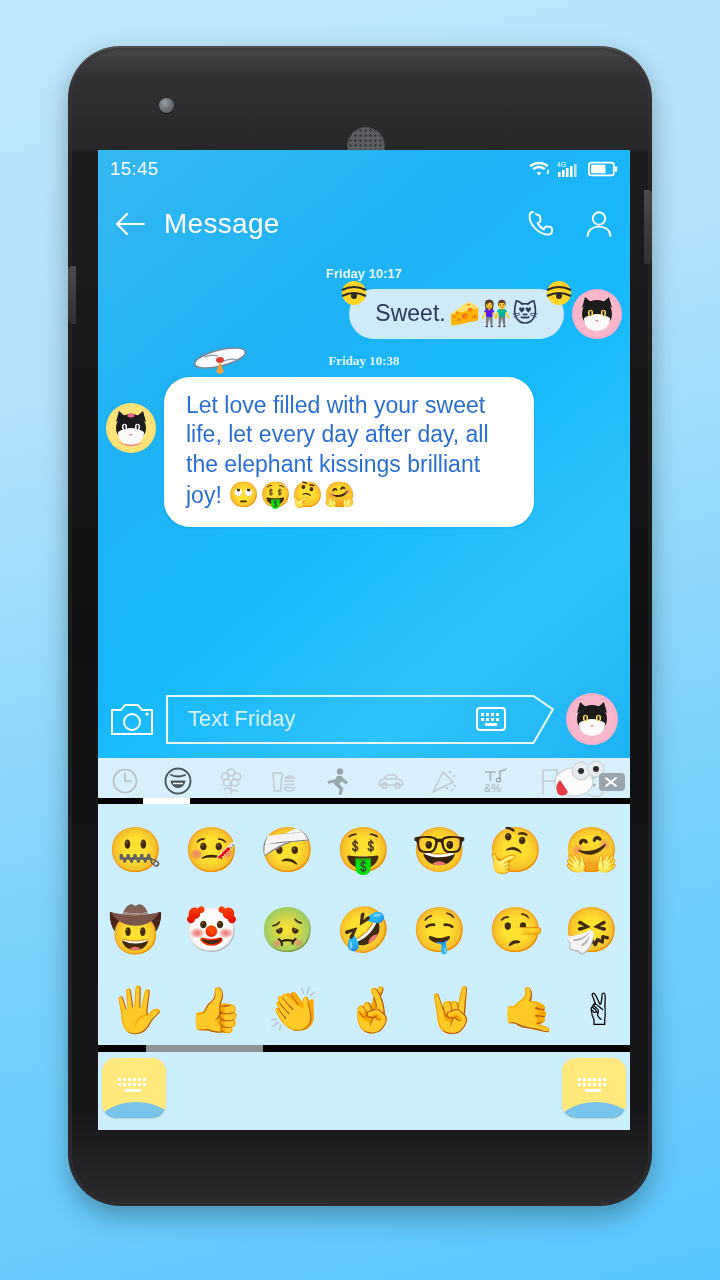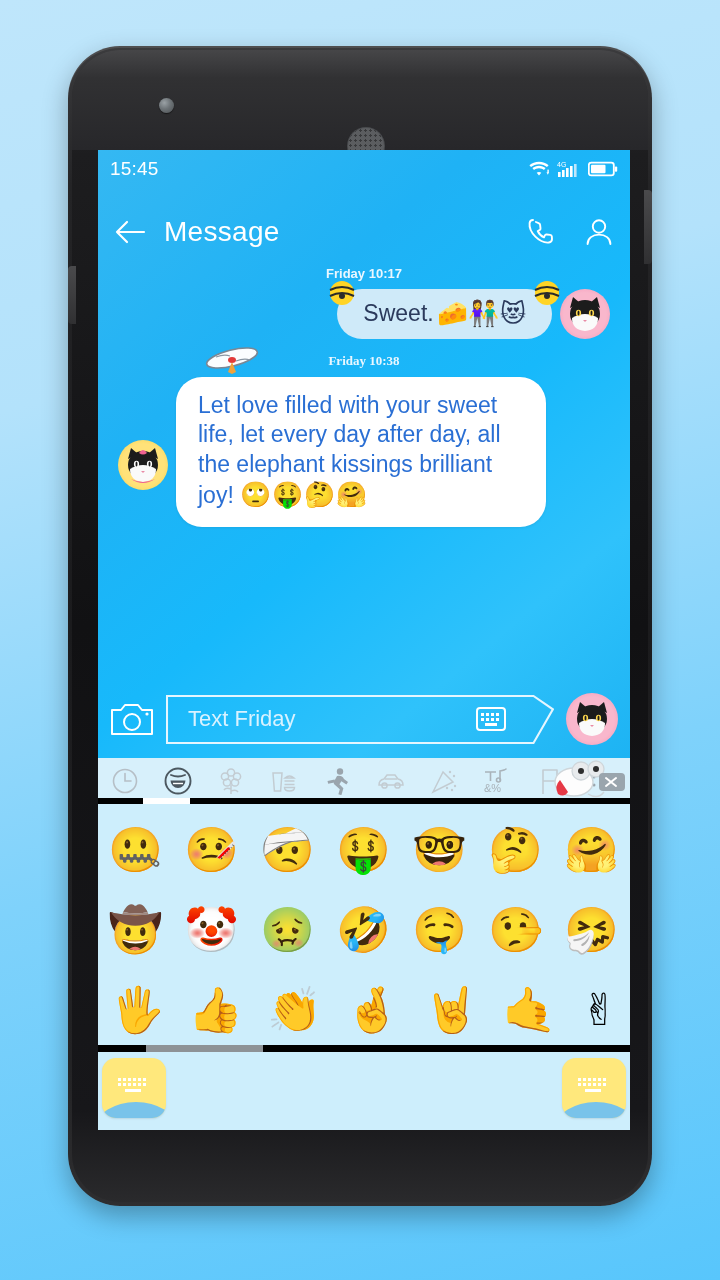--- a/index.html
+++ b/index.html
@@ -47,29 +47,29 @@
   .chat-bg{
     position:absolute;left:0;top:0;width:100%;height:608px;
     background:linear-gradient(140deg,#35b8f2 0%,#1fb2f5 30%,#17b9fb 55%,#2fc2fb 78%,#1db3f3 100%);
   }
   
   .statusbar{position:absolute;left:0;top:0;width:100%;height:38px;display:flex;align-items:center;
     justify-content:space-between;padding:4px 12px;box-sizing:border-box;}
   .clock{color:#fff;font-size:19px;letter-spacing:.2px;}
   .status-icons{display:flex;align-items:center;gap:7px;}
   
-  .appbar{position:absolute;left:0;top:46px;width:100%;height:72px;display:flex;align-items:center;
+  .appbar{position:absolute;left:0;top:38px;width:100%;height:72px;display:flex;align-items:center;
     padding:0 16px;box-sizing:border-box;}
   .appbar-title{color:#fff;font-size:28px;margin-left:18px;letter-spacing:.3px;}
   .appbar-actions{margin-left:auto;display:flex;align-items:center;gap:28px;}
 
   
   .msgs{position:absolute;left:0;top:110px;width:100%;}
   .tstamp{text-align:center;color:#eaf7ff;font-size:13px;font-weight:bold;margin:6px 0 8px;}
-  .row{display:flex;align-items:center;padding:0 20px;}
+  .row{display:flex;align-items:flex-start;padding:0 8px;}
   .row.out{justify-content:flex-end;}
   .row.in{justify-content:flex-start;}
   .avatar{width:50px;height:50px;border-radius:50%;flex:0 0 auto;position:relative;}
   .avatar .ring{position:absolute;inset:0;border-radius:50%;}
   .avatar.pink .ring{background:radial-gradient(circle at 50% 50%,#f9b7cc 60%,#f48fb1 100%);}
   .avatar.yellow .ring{background:radial-gradient(circle at 50% 50%,#ffe279 60%,#f7cf42 100%);}
   .catface{position:absolute;left:6px;top:5px;width:38px;height:40px;}
   .bubble{
     position:relative;border-radius:26px;padding:12px 22px;box-sizing:border-box;
     font-size:23px;line-height:1.28;color:#1d4ea8;

